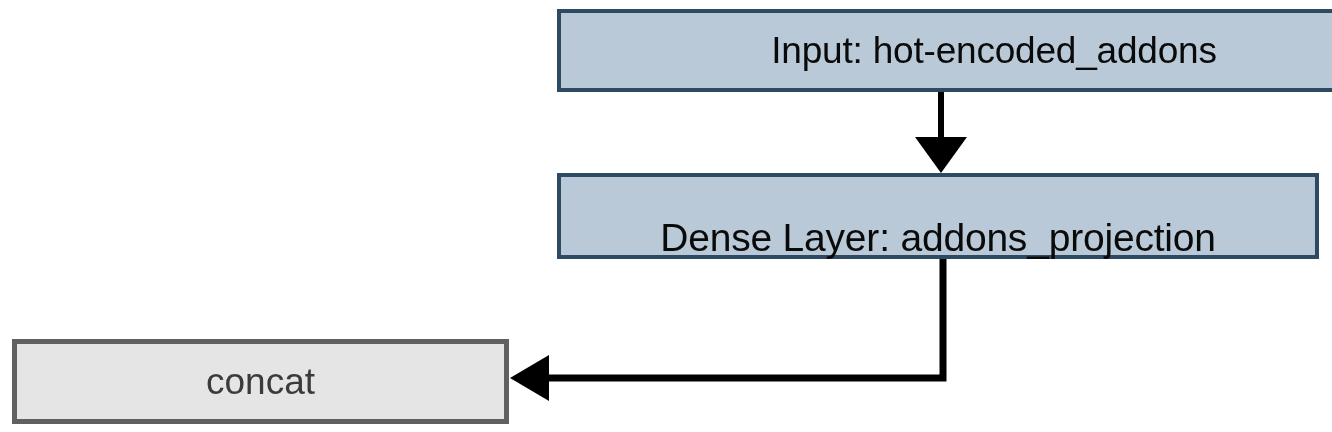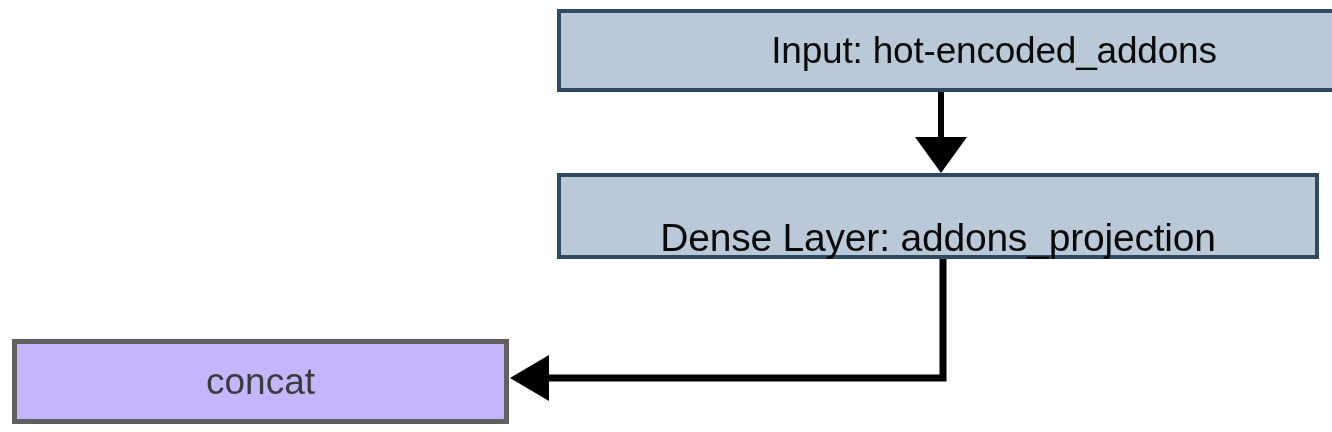--- a/index.html
+++ b/index.html
@@ -26,21 +26,21 @@
     line-height: 1;
   }
   .node-blue {
     background: #b9c9d7;
     border: 4px solid #2e4a63;
     color: #0a0a0a;
     font-size: 37px;
     letter-spacing: -0.2px;
   }
   .node-gray {
-    background: #c4b5fd;
+    background: #e5e5e5;
     border: 5px solid #606060;
     color: #3b3b3b;
     font-size: 37px;
   }
   #node-input {
     left: 557px;
     top: 9px;
     width: 874px;
     height: 83px;
   }

